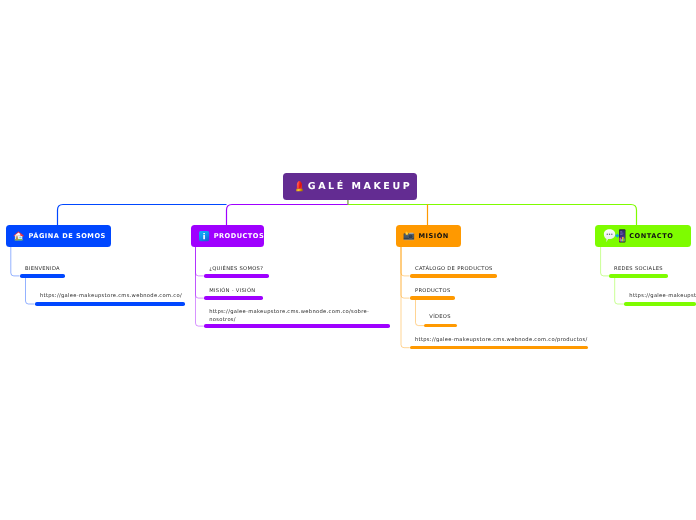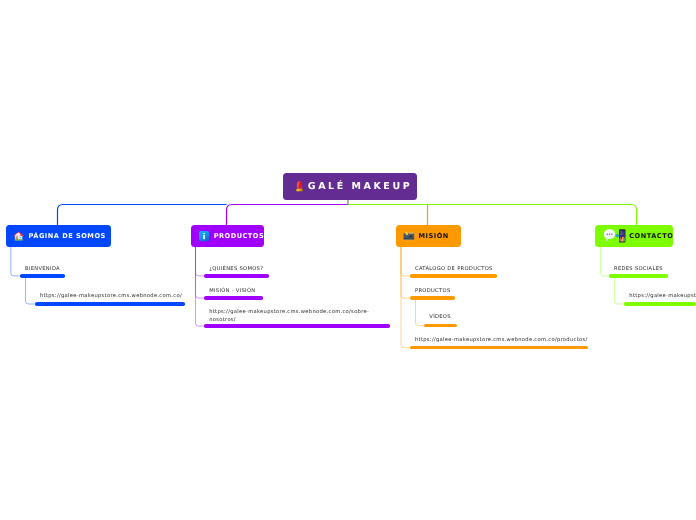--- a/index.html
+++ b/index.html
@@ -120,21 +120,21 @@
 <circle cx="23.5" cy="19.8" r="6.3" fill="#323f4d"></circle>
 <circle cx="21.6" cy="17.6" r="2.1" fill="#46566a" opacity="0.7"></circle>
 <path d="M11.2 3.6 L12.7 8.0 L16.9 6.6 L14.7 10.4 L18.6 12.3 L14.2 13.0 L14.8 17.1 L11.6 14.2 L8.6 17.0 L9.2 12.9 L5.0 12.2 L8.8 10.4 L6.6 6.6 Z" fill="#ffbe1f"></path>
 <circle cx="11.7" cy="10.6" r="2.9" fill="#ffd34d"></circle>
 <rect x="2.5" y="29.6" width="31" height="1.8" rx="0.8" fill="#cfc6b6" opacity="0.55"></rect>
 </svg>
       </span>
     <span class="lbl">MISIÓN</span>
   </div>
 
-  <div class="node branch" style="left:595.3px;top:225px;width:78px;height:22px;background:#7EFC00;color:#131313;">
+  <div class="node branch" style="left:595.3px;top:225px;width:96px;height:22px;background:#7EFC00;color:#131313;">
     <span class="ico">
         <svg viewBox="0 0 52 34" width="23" height="15.1">
 <defs>
             <linearGradient id="balG" x1="0" y1="0" x2="0.3" y2="1">
 <stop offset="0" stop-color="#ffffff"></stop>
               <stop offset="1" stop-color="#e6e9ee"></stop>
             </linearGradient>
 <linearGradient id="scrG" x1="0" y1="0" x2="0.2" y2="1">
 <stop offset="0" stop-color="#2d2a66"></stop>
               <stop offset="0.55" stop-color="#3a2f7a"></stop>

